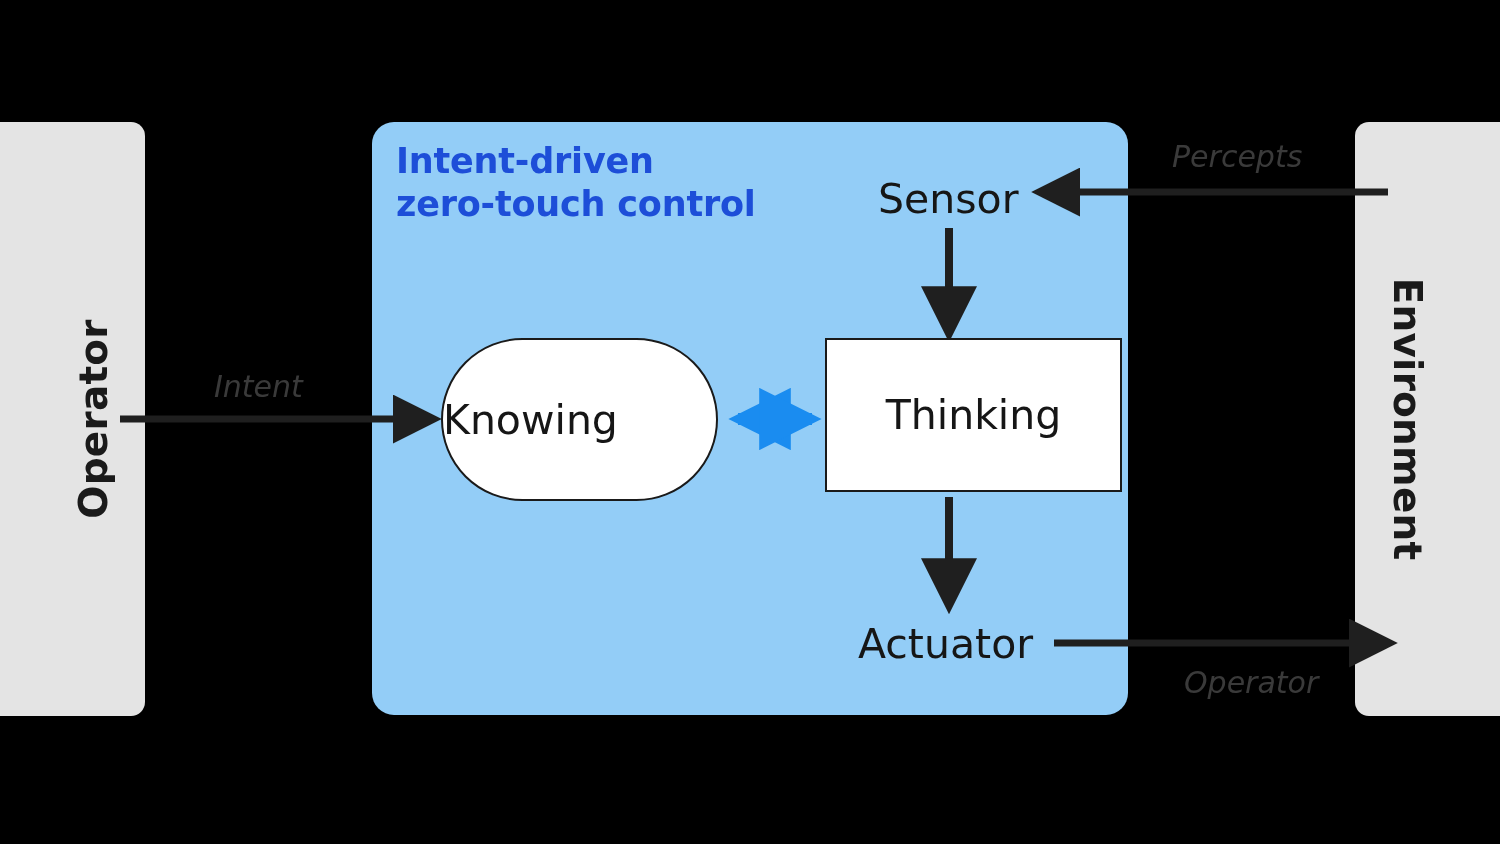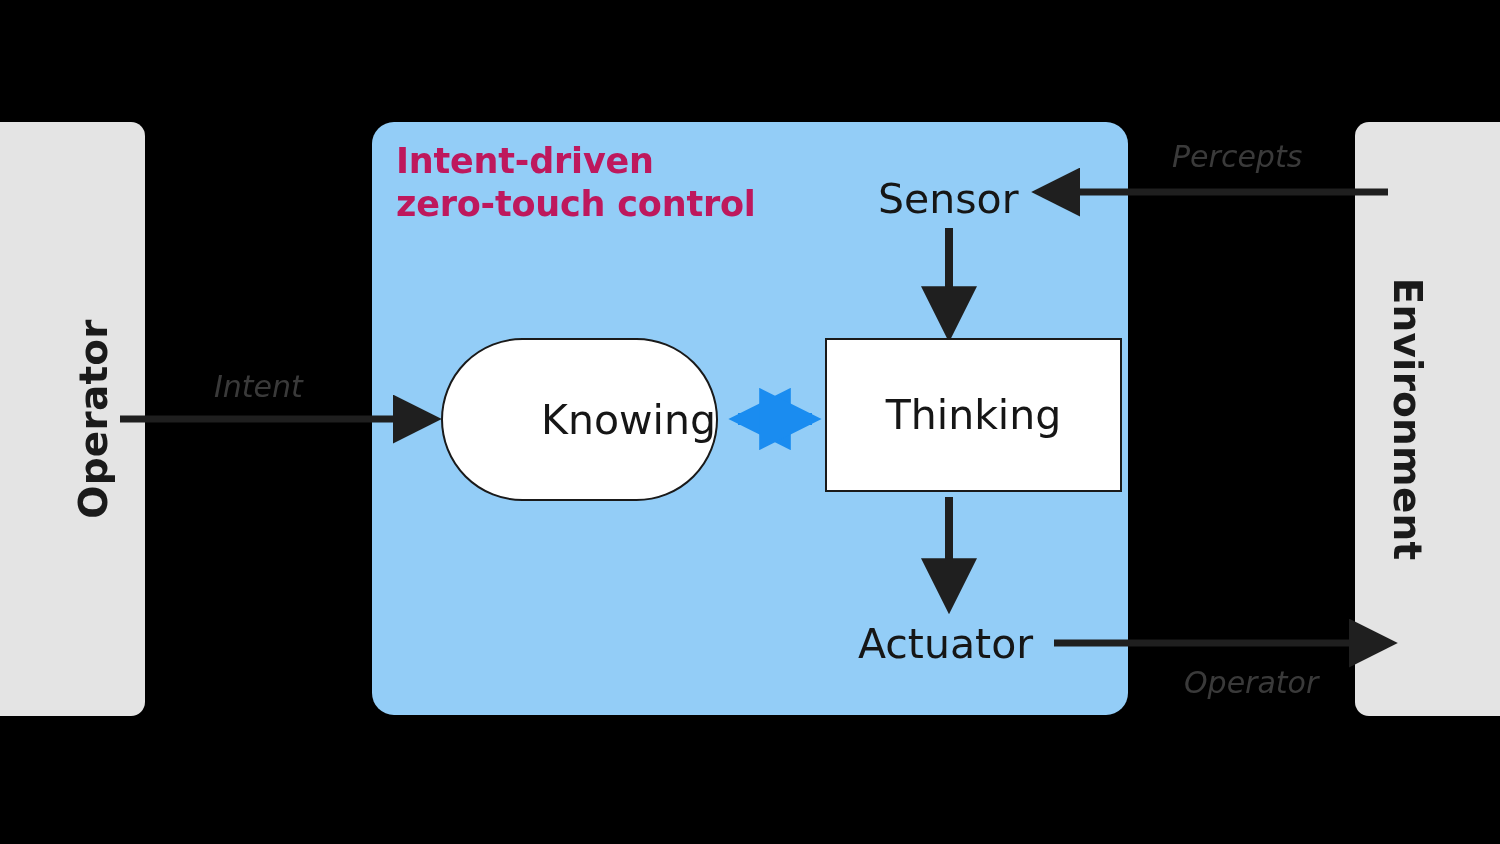--- a/index.html
+++ b/index.html
@@ -63,39 +63,39 @@
     background: #93cdf7;
     border-radius: 22px;
   }
   #control-title {
     position: absolute;
     left: 24px;
     top: 18px;
     font-size: 35px;
     font-weight: bold;
     line-height: 1.22;
-    color: #be185d;
+    color: #1d4ed8;
     letter-spacing: -0.2px;
     white-space: pre-line;
   }
 
   
   #knowing-node {
     position: absolute;
     left: 441px;
     top: 338px;
     width: 277px;
     height: 163px;
     background: #ffffff;
     border: 2px solid #1a1a1a;
     border-radius: 82px;
     box-sizing: border-box;
     display: flex;
     align-items: center;
-    justify-content: flex-end;
+    justify-content: flex-start;
   }
   #knowing-node span {
     font-size: 41px;
     color: #161616;
   }
 
   
   #thinking-node {
     position: absolute;
     left: 825px;

